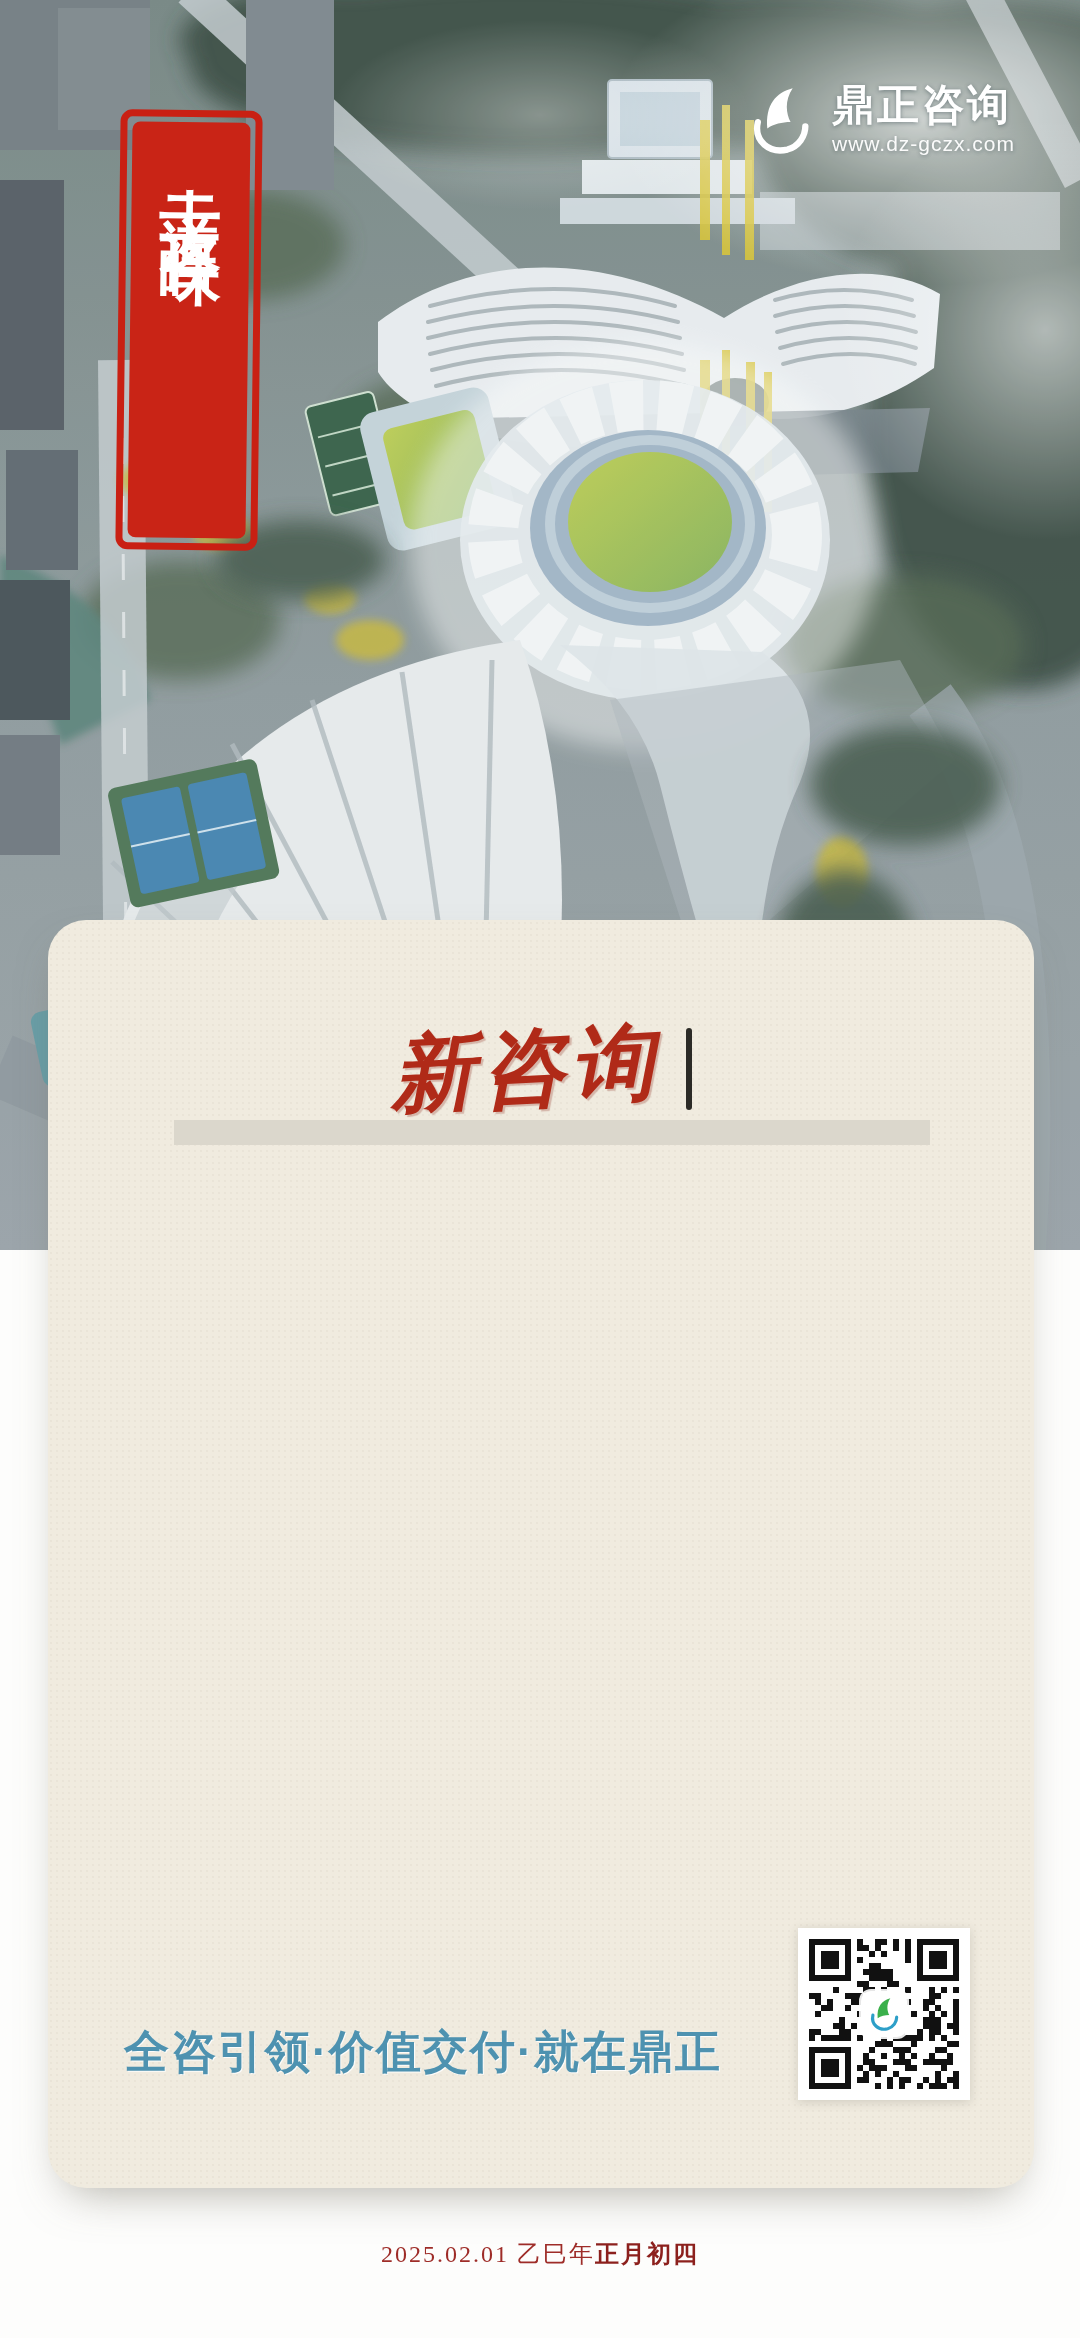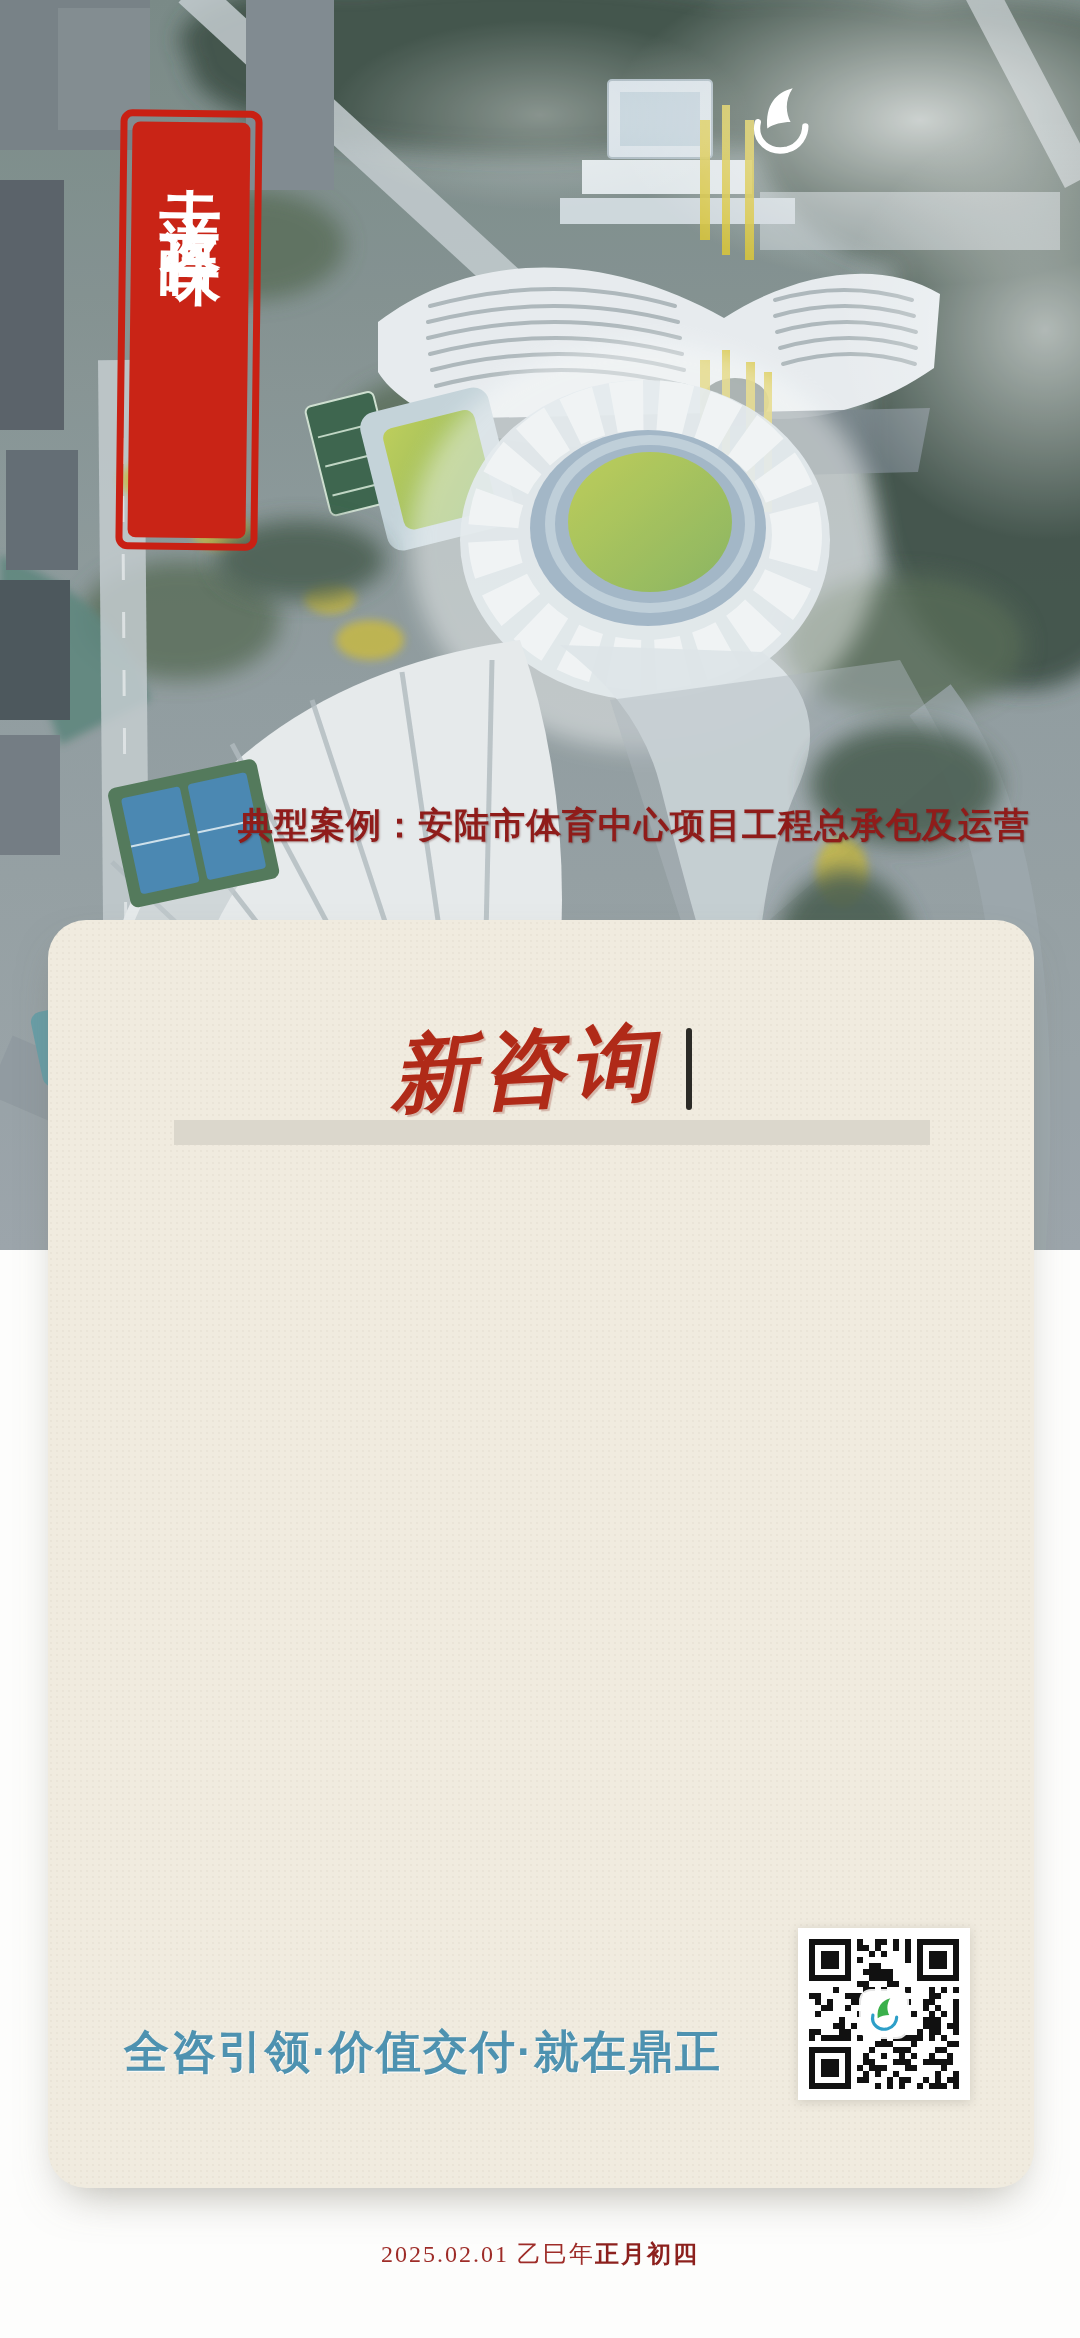--- a/index.html
+++ b/index.html
@@ -248,29 +248,32 @@
     </svg>
   </div>
 
   <div class="brand">
     <span class="icon">
       <svg viewBox="0 0 72 72">
         <path d="M24 44 C22 22 32 10 48 6 C40 18 42 30 46 38 C38 38 30 40 24 44 Z" fill="#ffffff"></path>
         <path d="M15 38 C11 56 26 68 43 64 C54 61 60 51 60 42" stroke="#ffffff" stroke-width="6" fill="none" stroke-linecap="round"></path>
       </svg>
     </span>
+    <span>
+      <div class="brand-name">鼎正咨询</div>
+      <div class="brand-site">www.dz-gczx.com</div>
+    </span>
   </div>
 
   <div class="seal">
     <div class="seal-inner">
       <span class="seal-text">十二道咨味</span>
     </div>
   </div>
 
-  <div class="photo-caption serif">典型案例：安陆市体育中心项目工程总承包及运营</div>
 
   <div class="card">
     <div class="title-band"></div>
     <div class="title-row">
       <span class="title-script serif">新咨询</span>
       <span class="title-divider"></span>
     </div>
 
 
     <div class="slogan">全咨引领·价值交付·就在鼎正</div>

